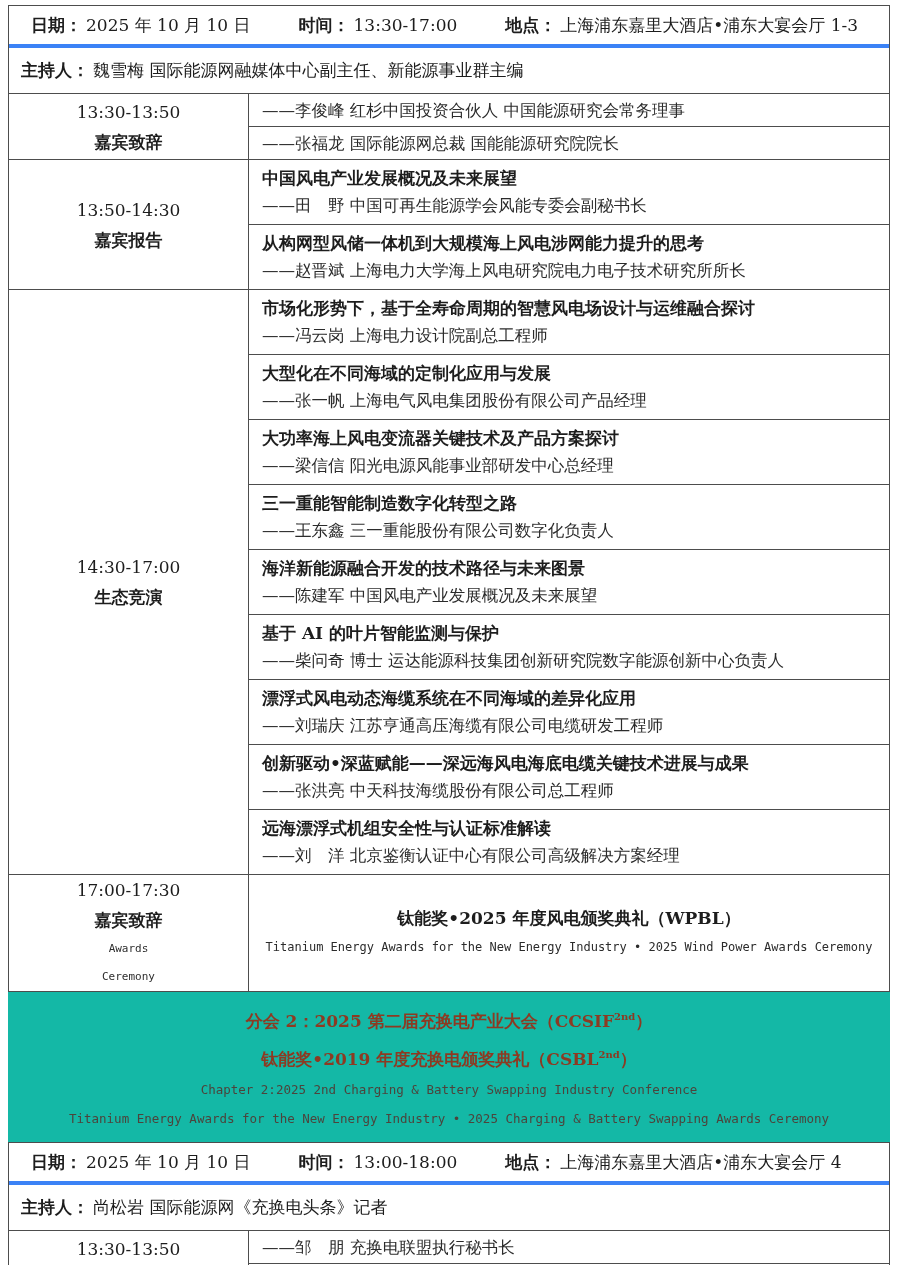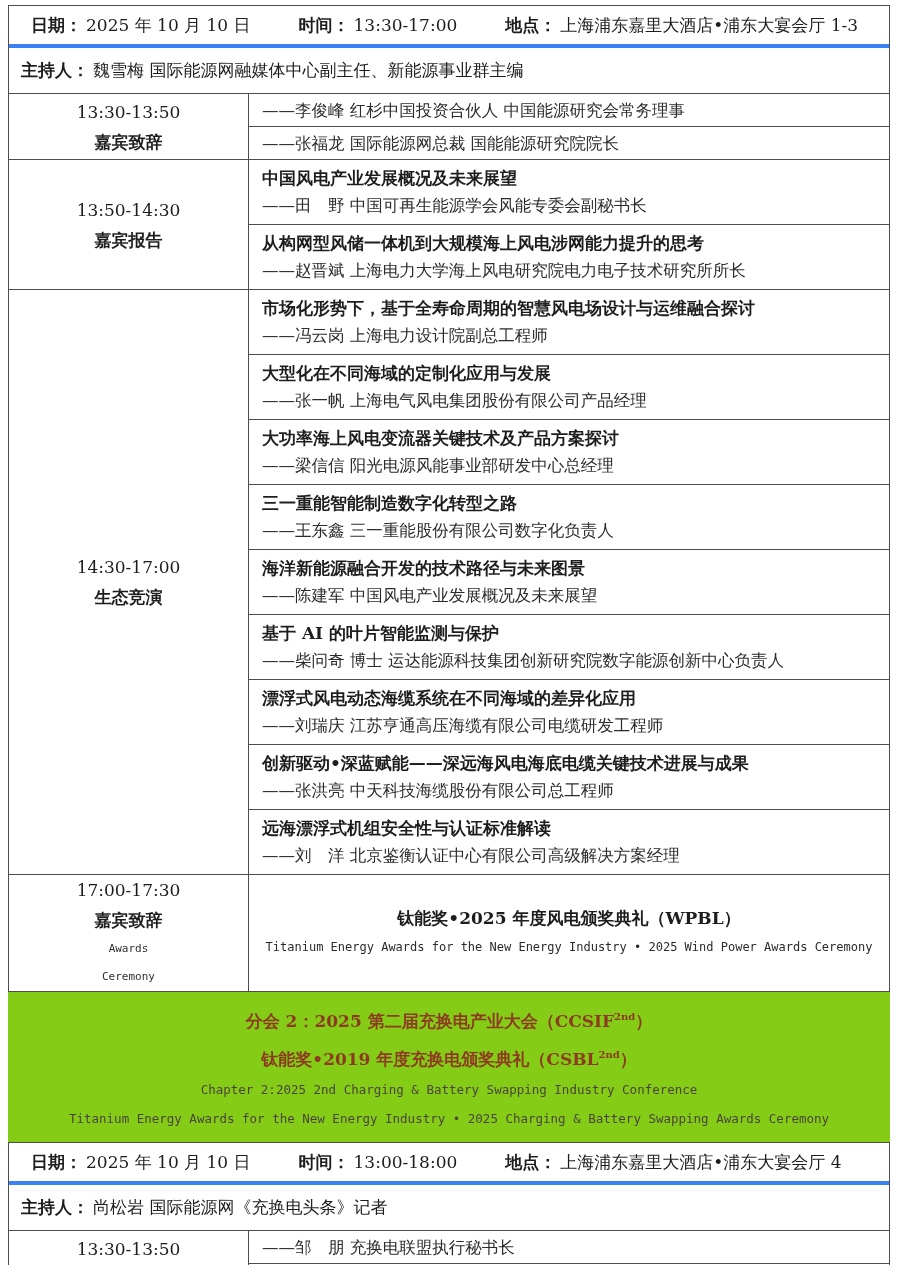--- a/index.html
+++ b/index.html
@@ -31,21 +31,21 @@
   .item{padding:5px 6px 5px 13px;}
   .item + .item{border-top:1px solid #4d4d4d;}
   .item.sg{display:flex;align-items:center;min-height:30px;padding-top:1px;padding-bottom:1px;}
   .title{font-weight:bold;line-height:27px;}
   .speaker{line-height:27px;font-size:16.5px;color:#2b2b2b;}
   
   .content.award{justify-content:center;align-items:center;text-align:center;height:114px;}
   .award-cn{font-weight:bold;line-height:30px;}
   .award-en{font-family:"DejaVu Sans Mono","Liberation Mono",monospace;font-size:12px;line-height:28px;color:#2b2b2b;white-space:nowrap;}
   
-  .banner{background:#84cc16;text-align:center;padding:8px 0 9px 0;}
+  .banner{background:#14b8a6;text-align:center;padding:8px 0 9px 0;}
   .b-cn{color:#8d3a22;font-weight:bold;line-height:33px;}
   .b-cn sup{font-size:10px;}
   .b-en{color:#4c443c;font-family:"DejaVu Sans Mono","Liberation Mono",monospace;font-size:12.5px;line-height:29px;white-space:nowrap;}
 </style>
 </head>
 <body>
 
 <div class="page">
 
   <div class="tbl">

